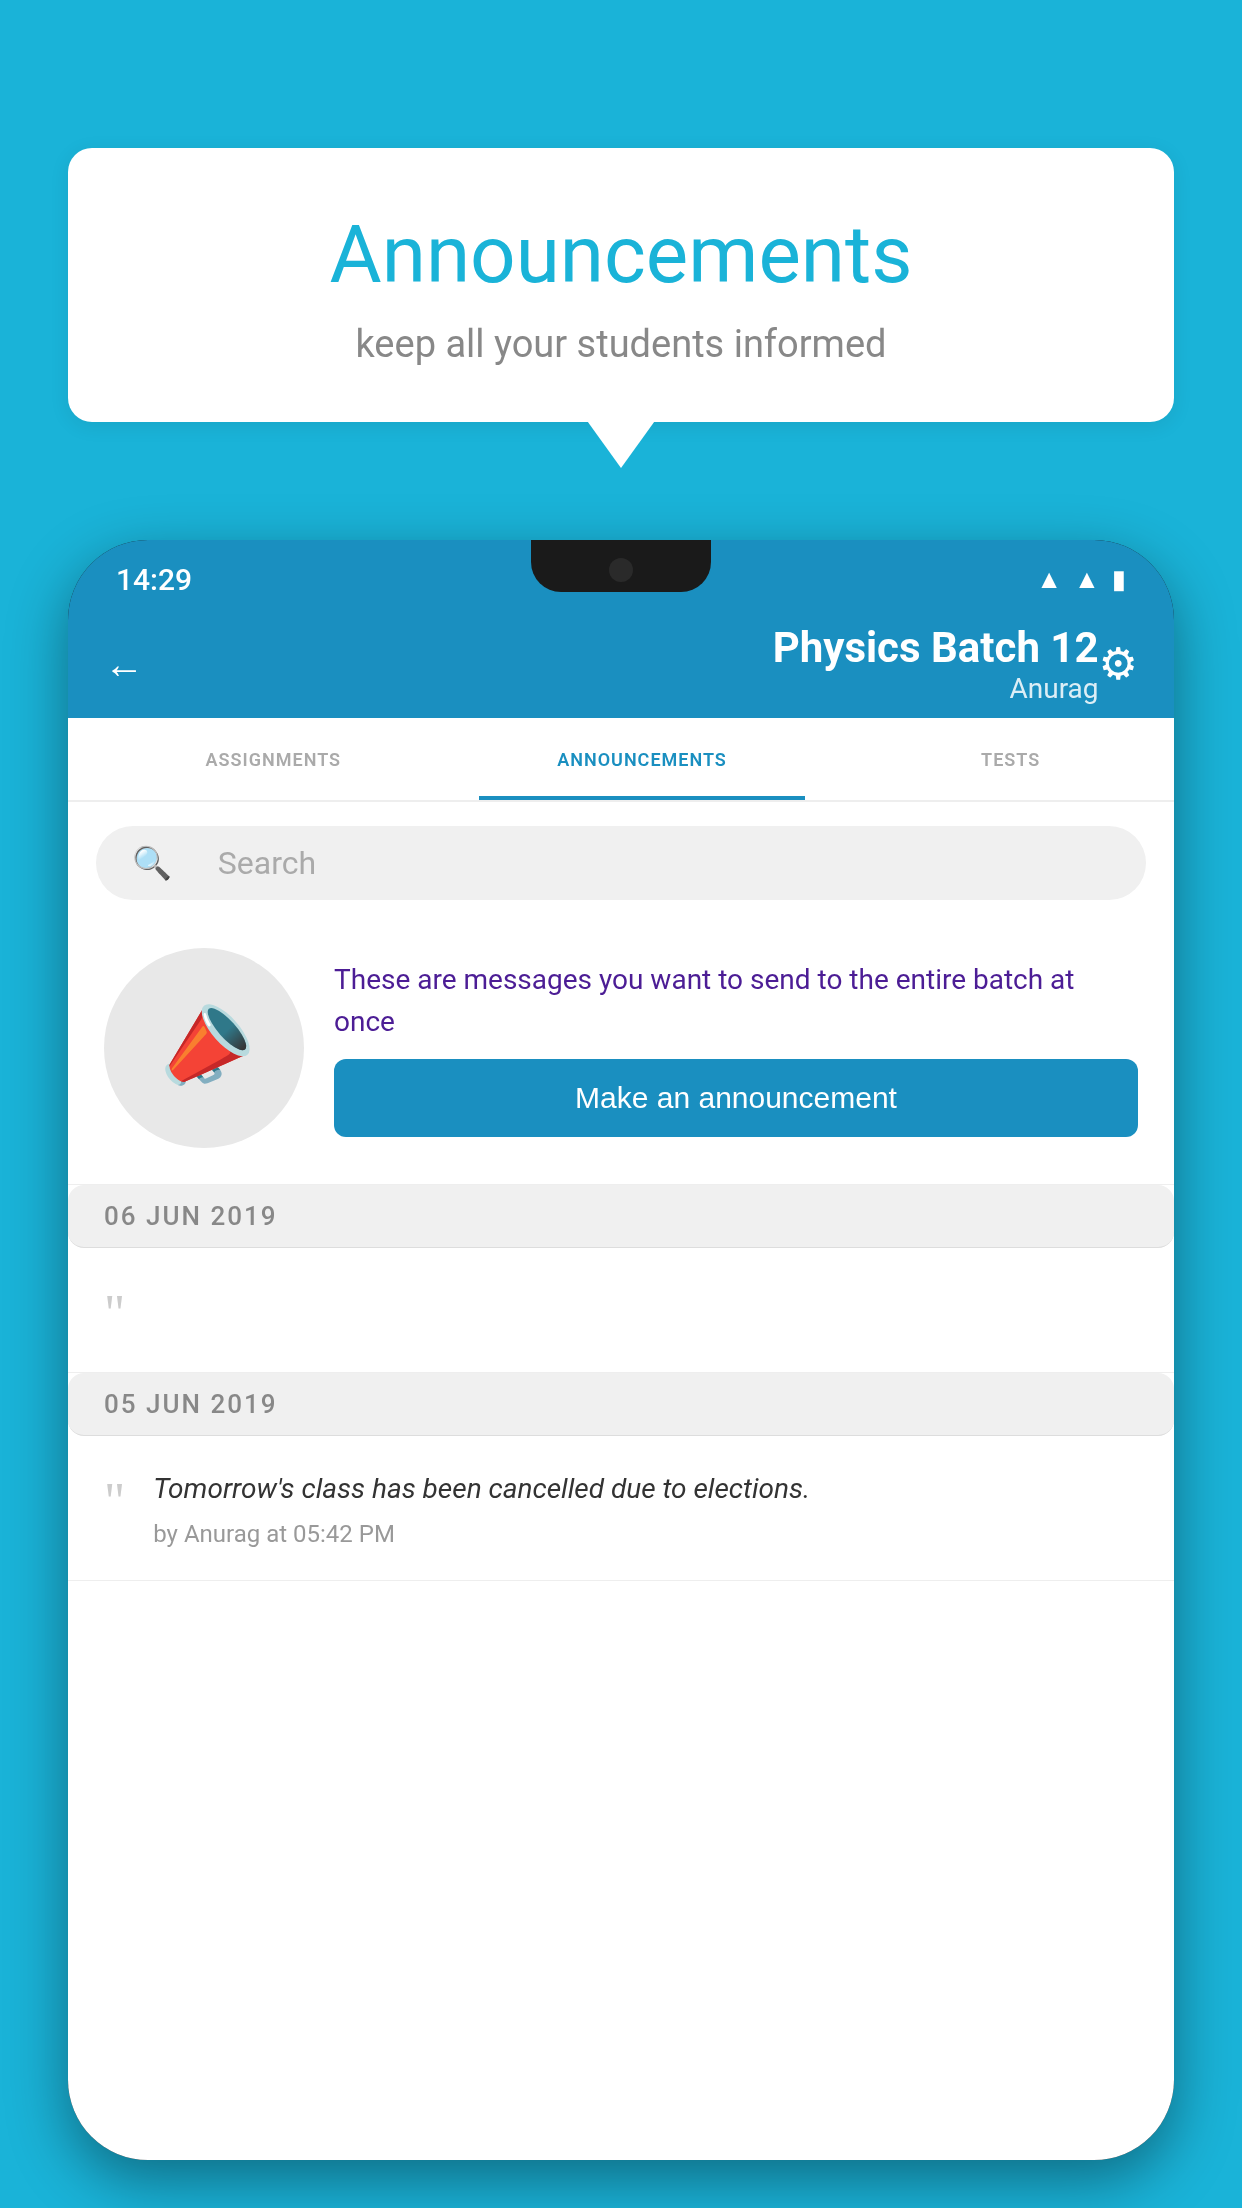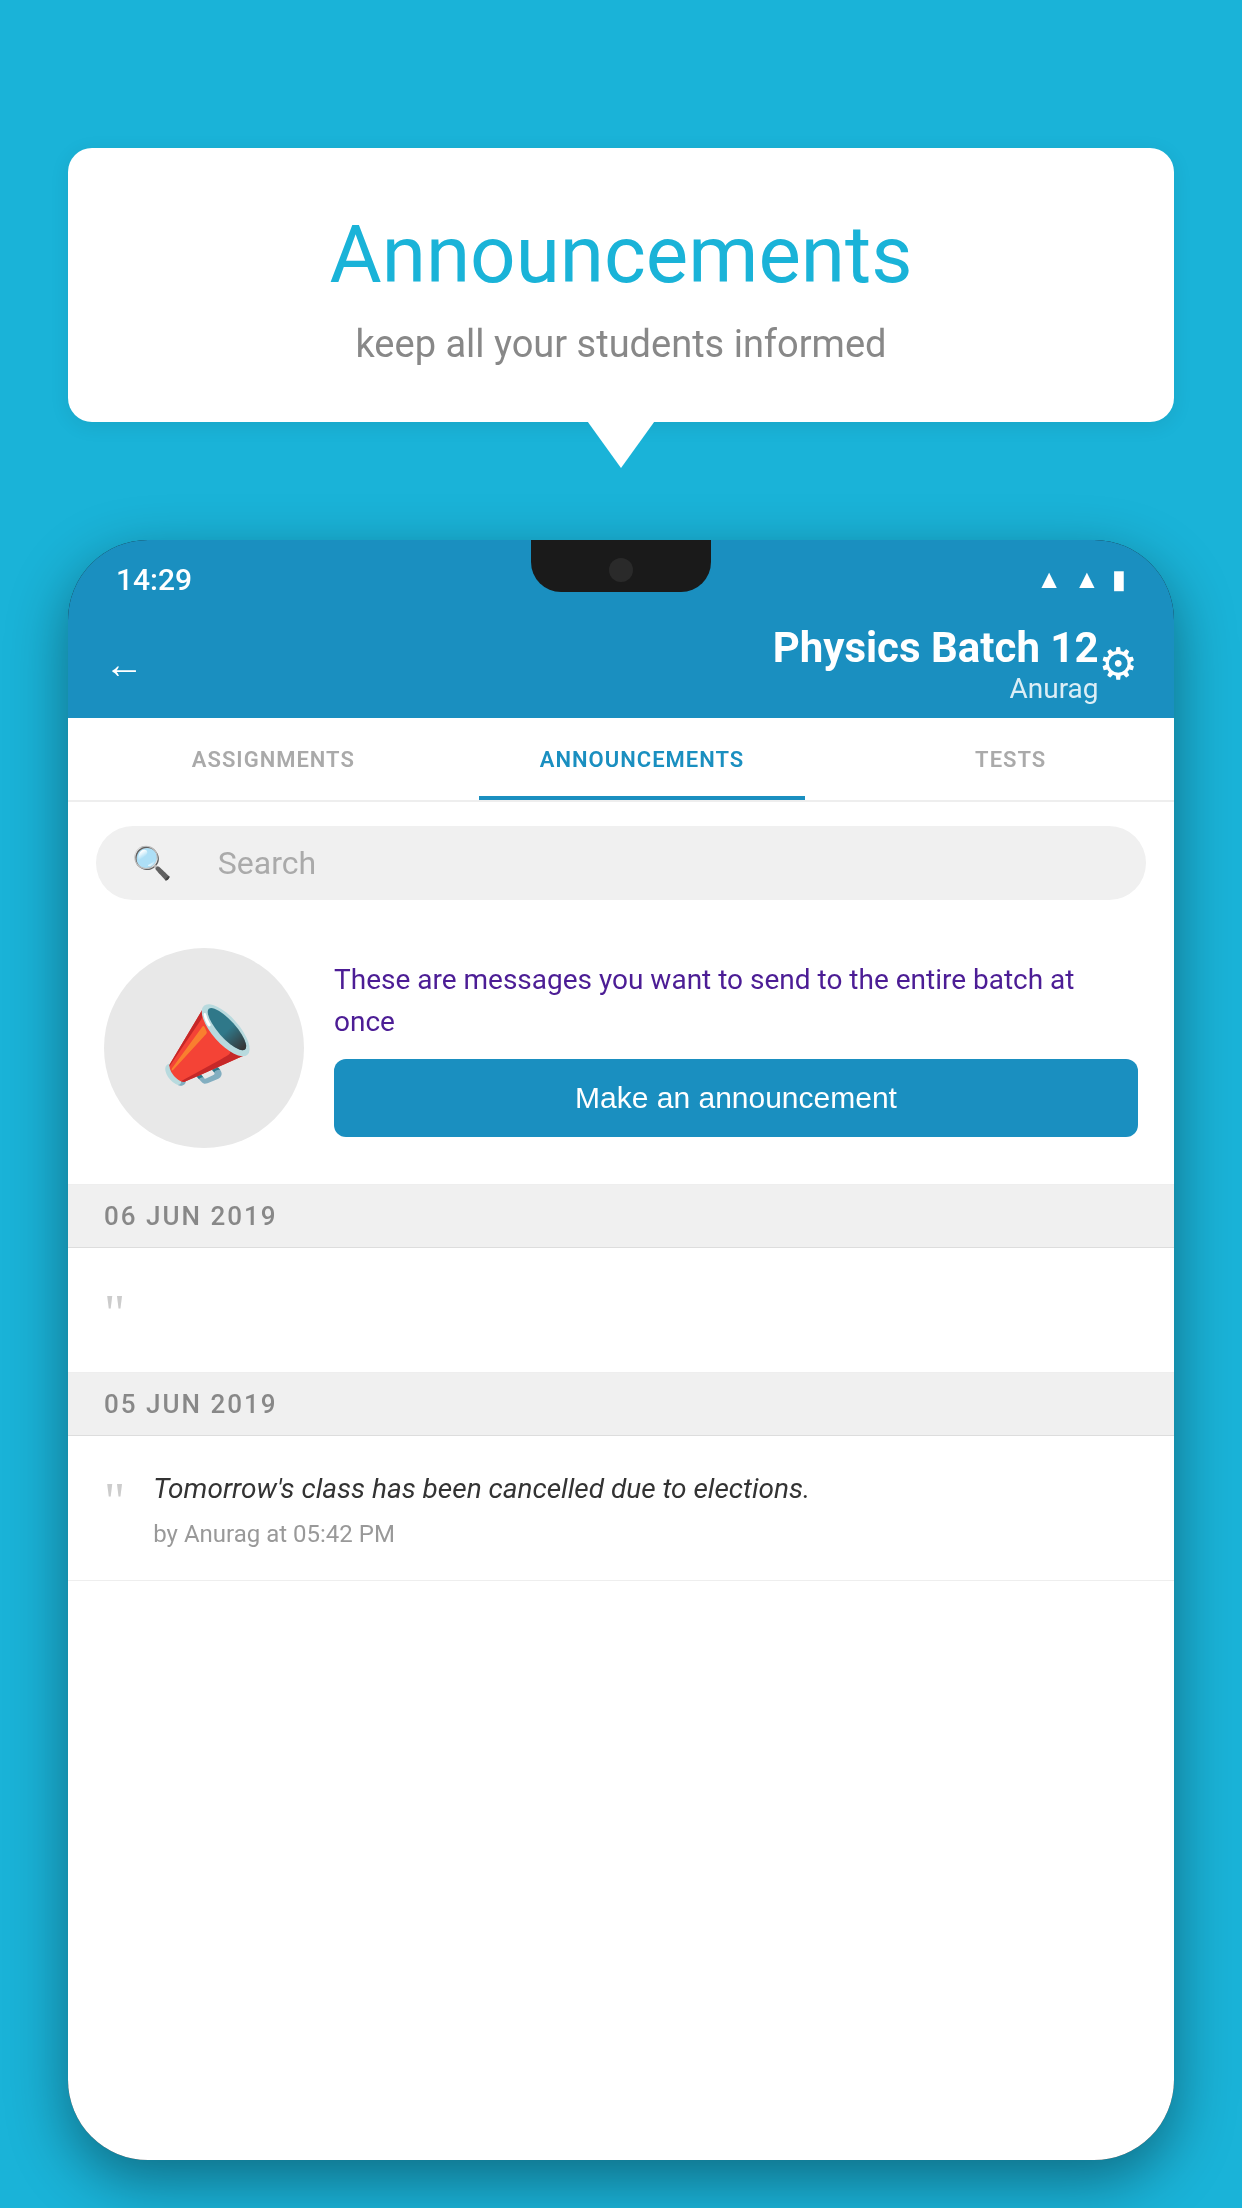--- a/index.html
+++ b/index.html
@@ -177,21 +177,21 @@
       border-bottom: 2px solid #eee;
       height: 84px;
       align-items: stretch;
     }
 
     .tab-item {
       flex: 1;
       display: flex;
       align-items: center;
       justify-content: center;
-      font-size: 22px;
+      font-size: 18px;
       font-weight: 600;
       color: #aaa;
       cursor: pointer;
       letter-spacing: 1px;
       position: relative;
       margin-left: 42px;
     }
 
     .tab-item.active {
       color: #1a8fc0;
@@ -288,20 +288,21 @@
 
     
     .date-section {
       background: #f0f0f0;
       padding: 16px 36px;
       font-size: 26px;
       color: #888;
       font-weight: 500;
       letter-spacing: 2px;
       border-bottom: 1px solid #ddd;
+      border-radius: 16px;
     }
 
     
     .announcement-item {
       background: white;
       display: flex;
       align-items: flex-start;
       padding: 32px 36px;
       gap: 28px;
       border-bottom: 1px solid #eee;

